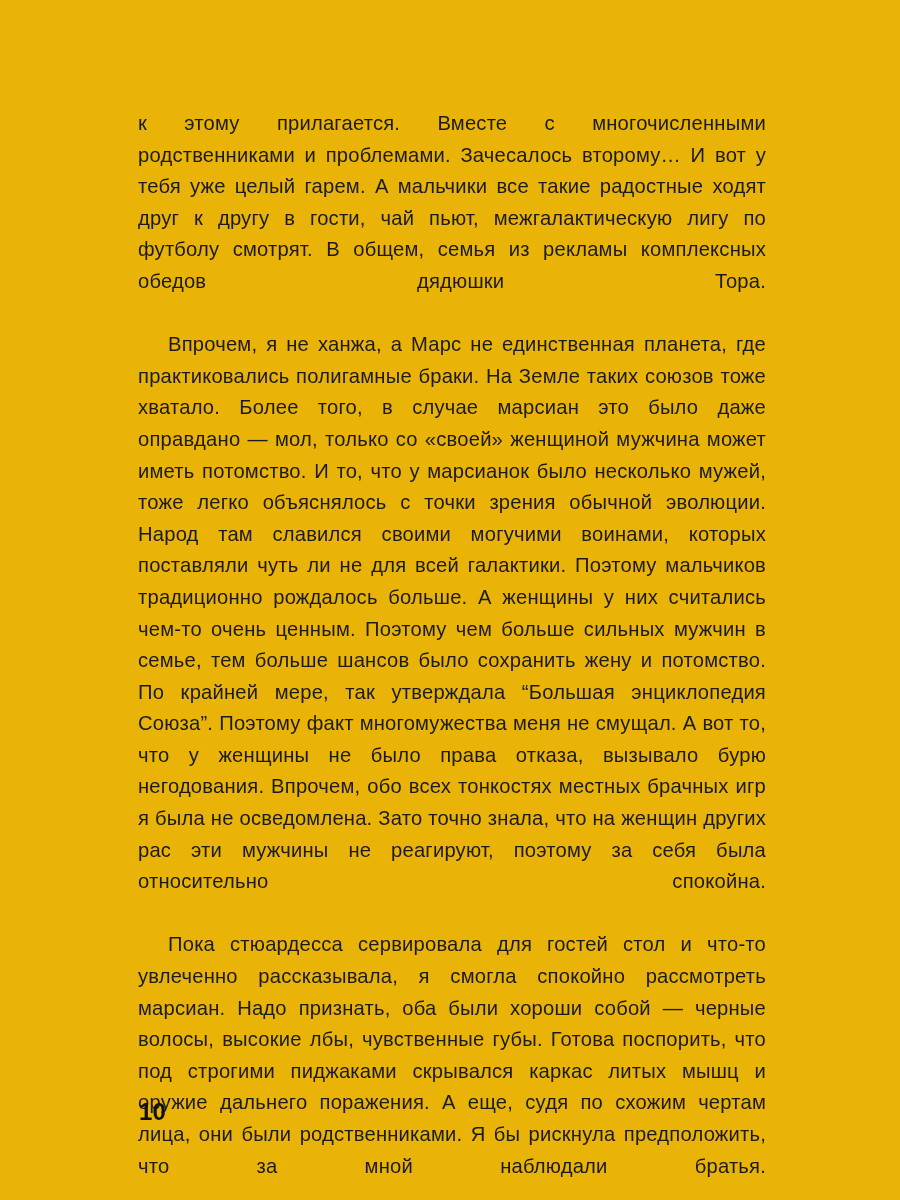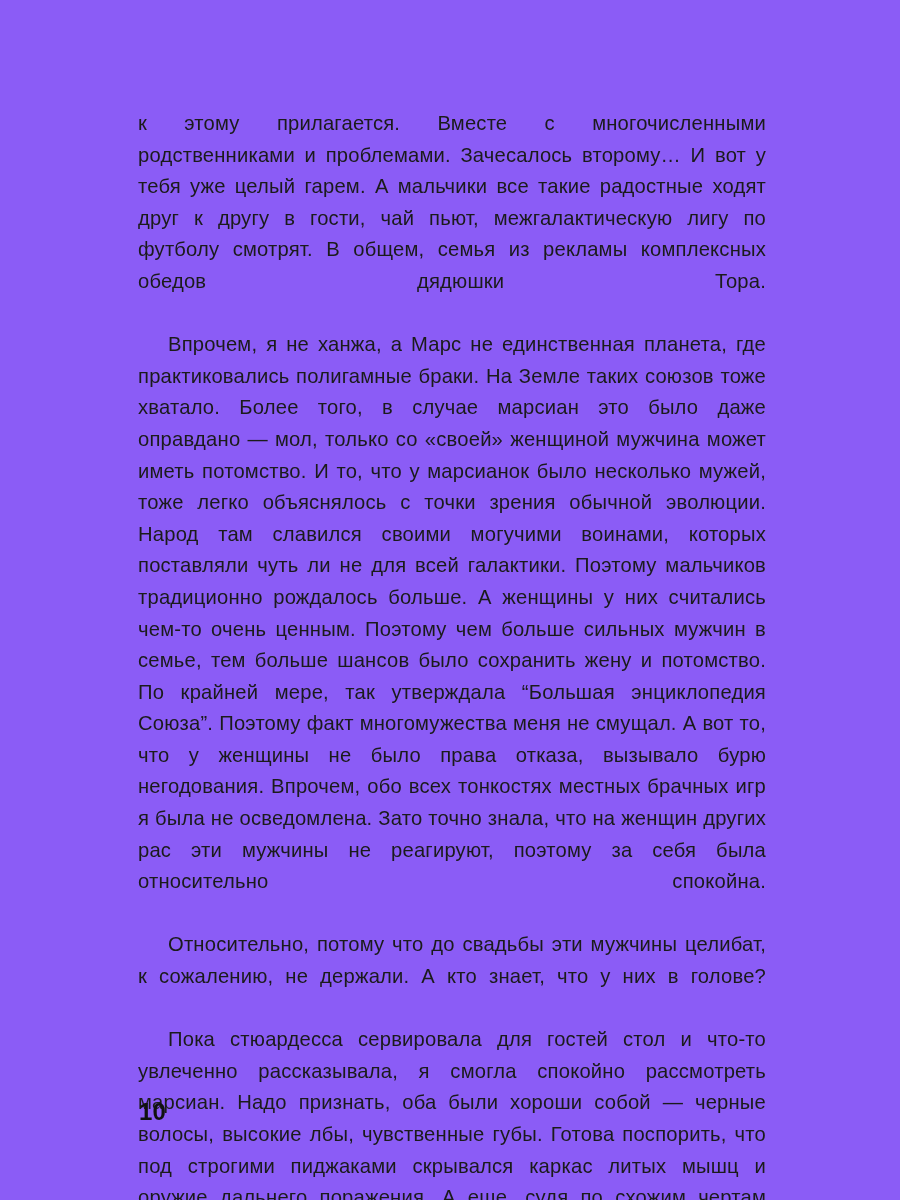--- a/index.html
+++ b/index.html
@@ -6,21 +6,21 @@
   html, body {
     margin: 0;
     padding: 0;
     background: #ffffff;
   }
 
   .page {
     position: relative;
     width: 900px;
     height: 1200px;
-    background: #8b5cf6;
+    background: #eab308;
     overflow: hidden;
     box-sizing: border-box;
   }
 
   .text-block {
     position: absolute;
     left: 138px;
     top: 108px;
     width: 628px;
     font-family: "Liberation Sans", "DejaVu Sans", sans-serif;
@@ -64,20 +64,19 @@
   }
 </style>
 </head>
 <body>
 
 <div class="page">
 
   <div class="text-block">
     <p class="para continued">к этому прилагается. Вместе с многочисленными родственниками и проблемами. Зачесалось второму… И вот у тебя уже целый гарем. А мальчики все такие радостные ходят друг к другу в гости, чай пьют, межгалактическую лигу по футболу смотрят. В общем, семья из рекламы комплексных обедов дядюшки Тора.</p>
     <p class="para">Впрочем, я не ханжа, а Марс не единственная планета, где практиковались полигамные браки. На Земле таких союзов тоже хватало. Более того, в случае марсиан это было даже оправдано — мол, только со «своей» женщиной мужчина может иметь потомство. И то, что у марсианок было несколько мужей, тоже легко объяснялось с точки зрения обычной эволюции. Народ там славился своими могучими воинами, которых поставляли чуть ли не для всей галактики. Поэтому мальчиков традиционно рождалось больше. А женщины у них считались чем-то очень ценным. Поэтому чем больше сильных мужчин в семье, тем больше шансов было сохранить жену и потомство. По крайней мере, так утверждала “Большая энциклопедия Союза”. Поэтому факт многомужества меня не смущал. А вот то, что у женщины не было права отказа, вызывало бурю негодования. Впрочем, обо всех тонкостях местных брачных игр я была не осведомлена. Зато точно знала, что на женщин других рас эти мужчины не реагируют, поэтому за себя была относительно спокойна.</p>
-    <p class="para">Относительно, потому что до свадьбы эти мужчины целибат, к сожалению, не держали. А кто знает, что у них в голове?</p>
     <p class="para">Пока стюардесса сервировала для гостей стол и что-то увлеченно рассказывала, я смогла спокойно рассмотреть марсиан. Надо признать, оба были хороши собой — черные волосы, высокие лбы, чувственные губы. Готова поспорить, что под строгими пиджаками скрывался каркас литых мышц и оружие дальнего поражения. А еще, судя по схожим чертам лица, они были родственниками. Я бы рискнула предположить, что за мной наблюдали братья.</p>
 
   </div>
 
   <div class="page-number">10</div>
 
 </div>
 
 </body></html>

